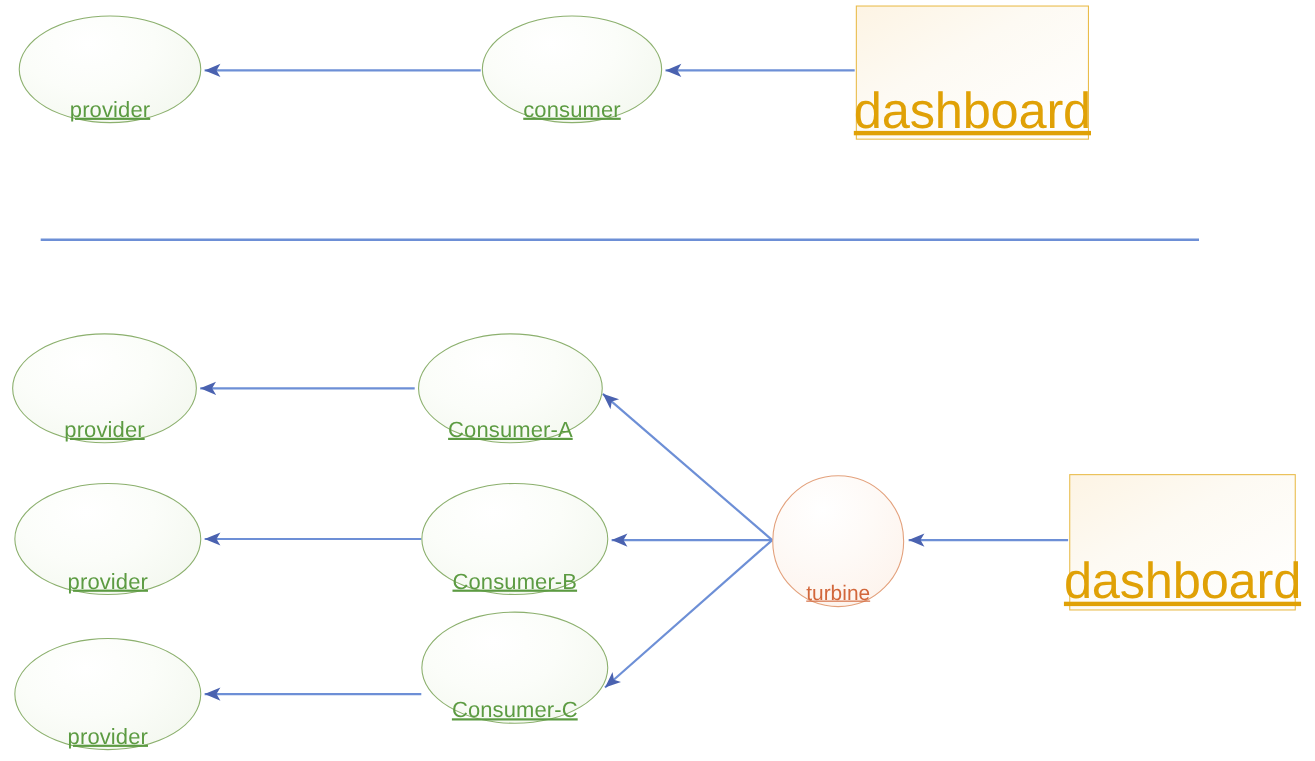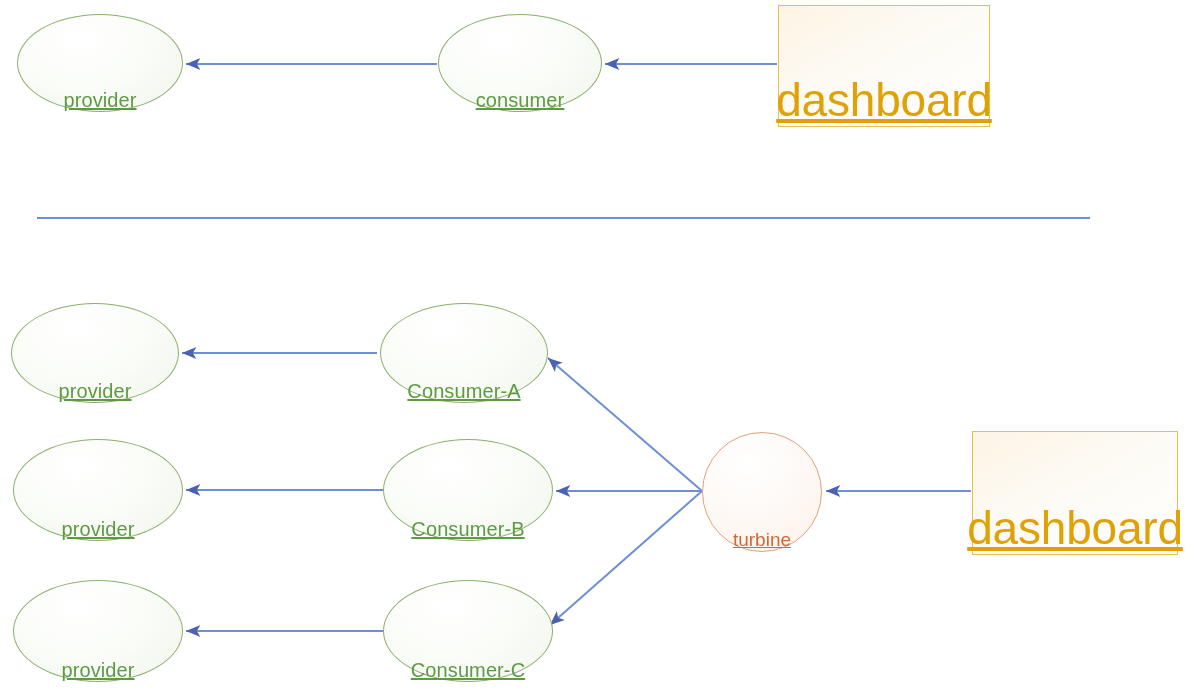--- a/index.html
+++ b/index.html
@@ -104,21 +104,21 @@
       </div>
       <div class="node node-ellipse" style="left: 13px; top: 580px; width: 170px; height: 102px;">
         <span>provider</span>
       </div>
       <div class="node node-ellipse" style="left: 380px; top: 303px; width: 168px; height: 100px;">
         <span>Consumer-A</span>
       </div>
       <div class="node node-ellipse" style="left: 383px; top: 439px; width: 170px; height: 102px;">
         <span>Consumer-B</span>
       </div>
-      <div class="node node-ellipse" style="left: 383px; top: 580px; width: 170px; height: 102px;">
+      <div class="node node-ellipse" style="left: 383px; top: 556px; width: 170px; height: 102px;">
         <span>Consumer-C</span>
       </div>
       <div class="node node-circle" style="left: 702px; top: 432px; width: 120px; height: 120px;">
         <span>turbine</span>
       </div>
       <div class="node node-box" style="left: 972px; top: 431px; width: 206px; height: 124px;">
         <span>dashboard</span>
       </div>
     </div>
 

